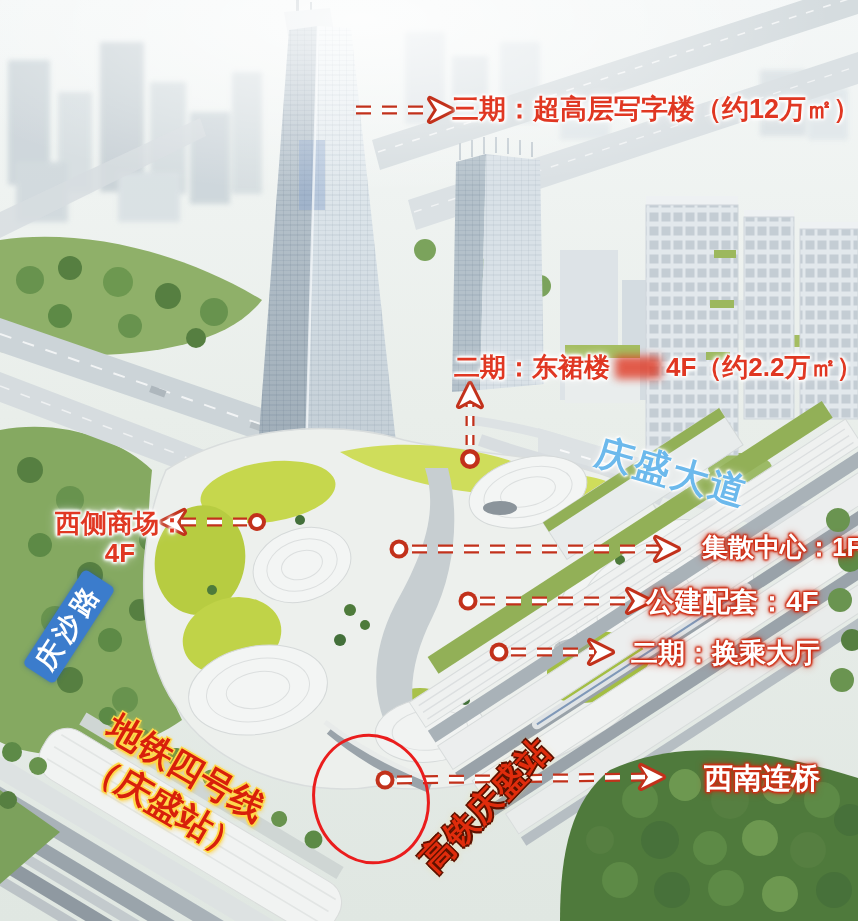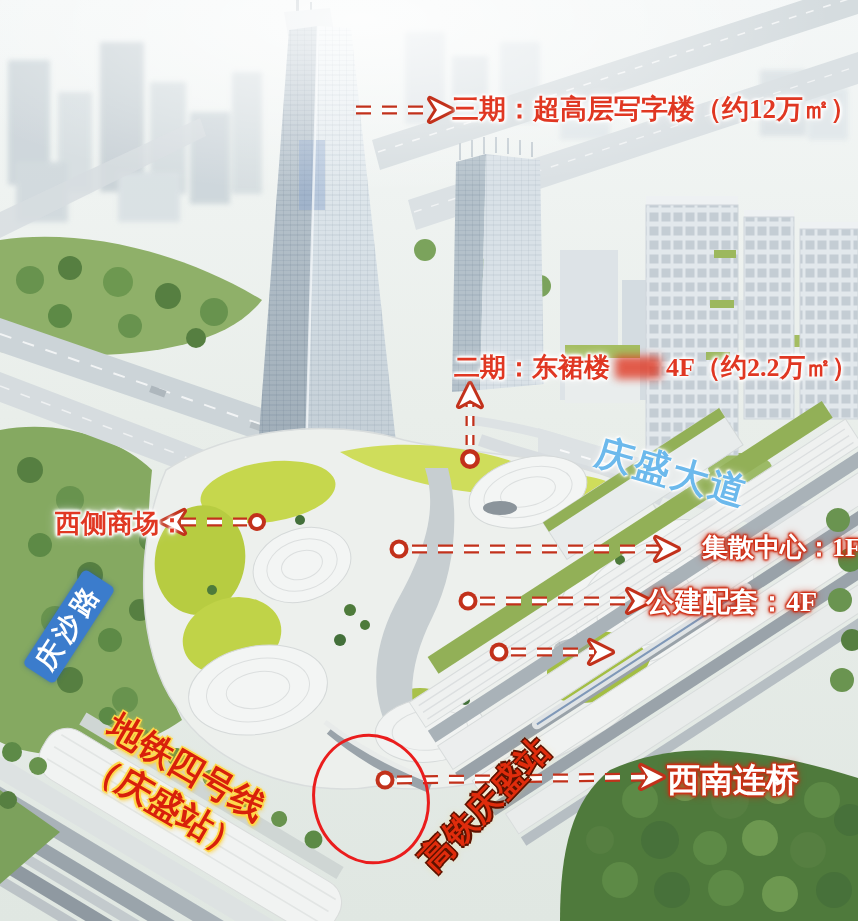--- a/index.html
+++ b/index.html
@@ -1,17 +1,17 @@
 <!DOCTYPE html>
 <html style="--annotation_red: #e03722; --label_white: #ffffff; --red_glow: #cf2d14; --metro_red: #d8200b; --metro_glow: #ffd84a; --hsr_red: #e02c0c; --hsr_outline: #5e1200; --avenue_blue: #6cb9ec; --qingsha_bg: #3b7ccc; --circle_red: #ea1d1d; --arrow_white: #ffffff; --arrow_outline: #c2311b;"><head>
 <meta charset="utf-8">
 <style>
   html,body{margin:0;padding:0;background:#1c1e20;}
   .stage{position:relative;width:858px;height:921px;margin:0 auto;overflow:hidden;
-         font-family:Liberation Serif, serif;background:#e9eeea;}
+         font-family:Liberation Sans, sans-serif;background:#e9eeea;}
   .stage svg{position:absolute;left:0;top:0;}
   .scene{z-index:1;}
   .overlay{z-index:5;pointer-events:none;}
   .lbl{position:absolute;z-index:6;font-weight:700;white-space:nowrap;line-height:1.15;}
 
   .red-on-white{color:var(--annotation_red);
     text-shadow:0 0 2px #fff,0 0 4px #fff,0 0 6px #fff,
       1px 1px 3px #fff,-1px -1px 3px #fff,1px -1px 3px #fff,-1px 1px 3px #fff,
       0 0 12px rgba(255,255,255,.85);}
   .white-on-red{color:var(--label_white);
@@ -39,21 +39,21 @@
   #lbl-avenue{left:594px;top:452px;font-size:37px;transform:rotate(16deg);transform-origin:center;}
   #lbl-westmall{left:18px;top:509px;font-size:26px;width:140px;text-align:center;margin-left:32px;}
   #lbl-qingsha{left:12px;top:608px;font-size:27px;transform:rotate(-57deg);transform-origin:center;}
   #lbl-distribution{left:686px;top:533px;font-size:26px;margin-left:16px;}
   #lbl-public{left:646px;top:586px;font-size:28px;}
   #lbl-transfer{left:631px;top:638px;font-size:27px;}
   #lbl-metro{left:58px;top:744px;width:235px;text-align:center;font-size:35px;line-height:1.22;
     transform:rotate(30deg);transform-origin:center;}
   #lbl-hsr{left:388px;top:786px;width:195px;text-align:center;font-size:33px;letter-spacing:1px;
     transform:rotate(-46deg);transform-origin:center;}
-  #lbl-swbridge{left:667px;top:762px;font-size:33px;}
+  #lbl-swbridge{left:704px;top:762px;font-size:29px;}
 
   
   .du{stroke:#c2311b;stroke-width:9;fill:none;stroke-dasharray:15 11;}
   .do{stroke:#fff;stroke-width:4.5;fill:none;stroke-dasharray:15 11;}
   .hu{fill:#c2311b;stroke:#c2311b;stroke-width:6;stroke-linejoin:round;}
   .ho{fill:#fff;}
   .cu{fill:#c2311b;}
   .co{fill:#fff;}
 </style>
 </head>
@@ -410,28 +410,30 @@
   <div class="lbl red-on-white" id="lbl-phase3">三期：超高层写字楼（约12万㎡）</div>
 
   <div class="lbl red-on-white" id="lbl-phase2">
     <span>二期：东裙楼</span><span class="censor"></span><span>4F（约2.2万㎡）</span>
   </div>
 
   <div class="lbl avenue" id="lbl-avenue">庆盛大道</div>
 
   <div class="lbl red-on-white" id="lbl-westmall">
     <div>西侧商场：</div>
+    <div>4F</div>
   </div>
 
   <div class="lbl qingsha" id="lbl-qingsha">庆沙路</div>
 
   <div class="lbl white-on-red" id="lbl-distribution">集散中心：1F</div>
 
   <div class="lbl white-on-red" id="lbl-public">公建配套：4F</div>
 
+  <div class="lbl white-on-red" id="lbl-transfer">二期：换乘大厅</div>
 
   <div class="lbl metro" id="lbl-metro">
     <div>地铁四号线</div>
     <div>（庆盛站）</div>
   </div>
 
   <div class="lbl hsr" id="lbl-hsr">高铁庆盛站</div>
 
   <div class="lbl white-on-red" id="lbl-swbridge">西南连桥</div>
 

